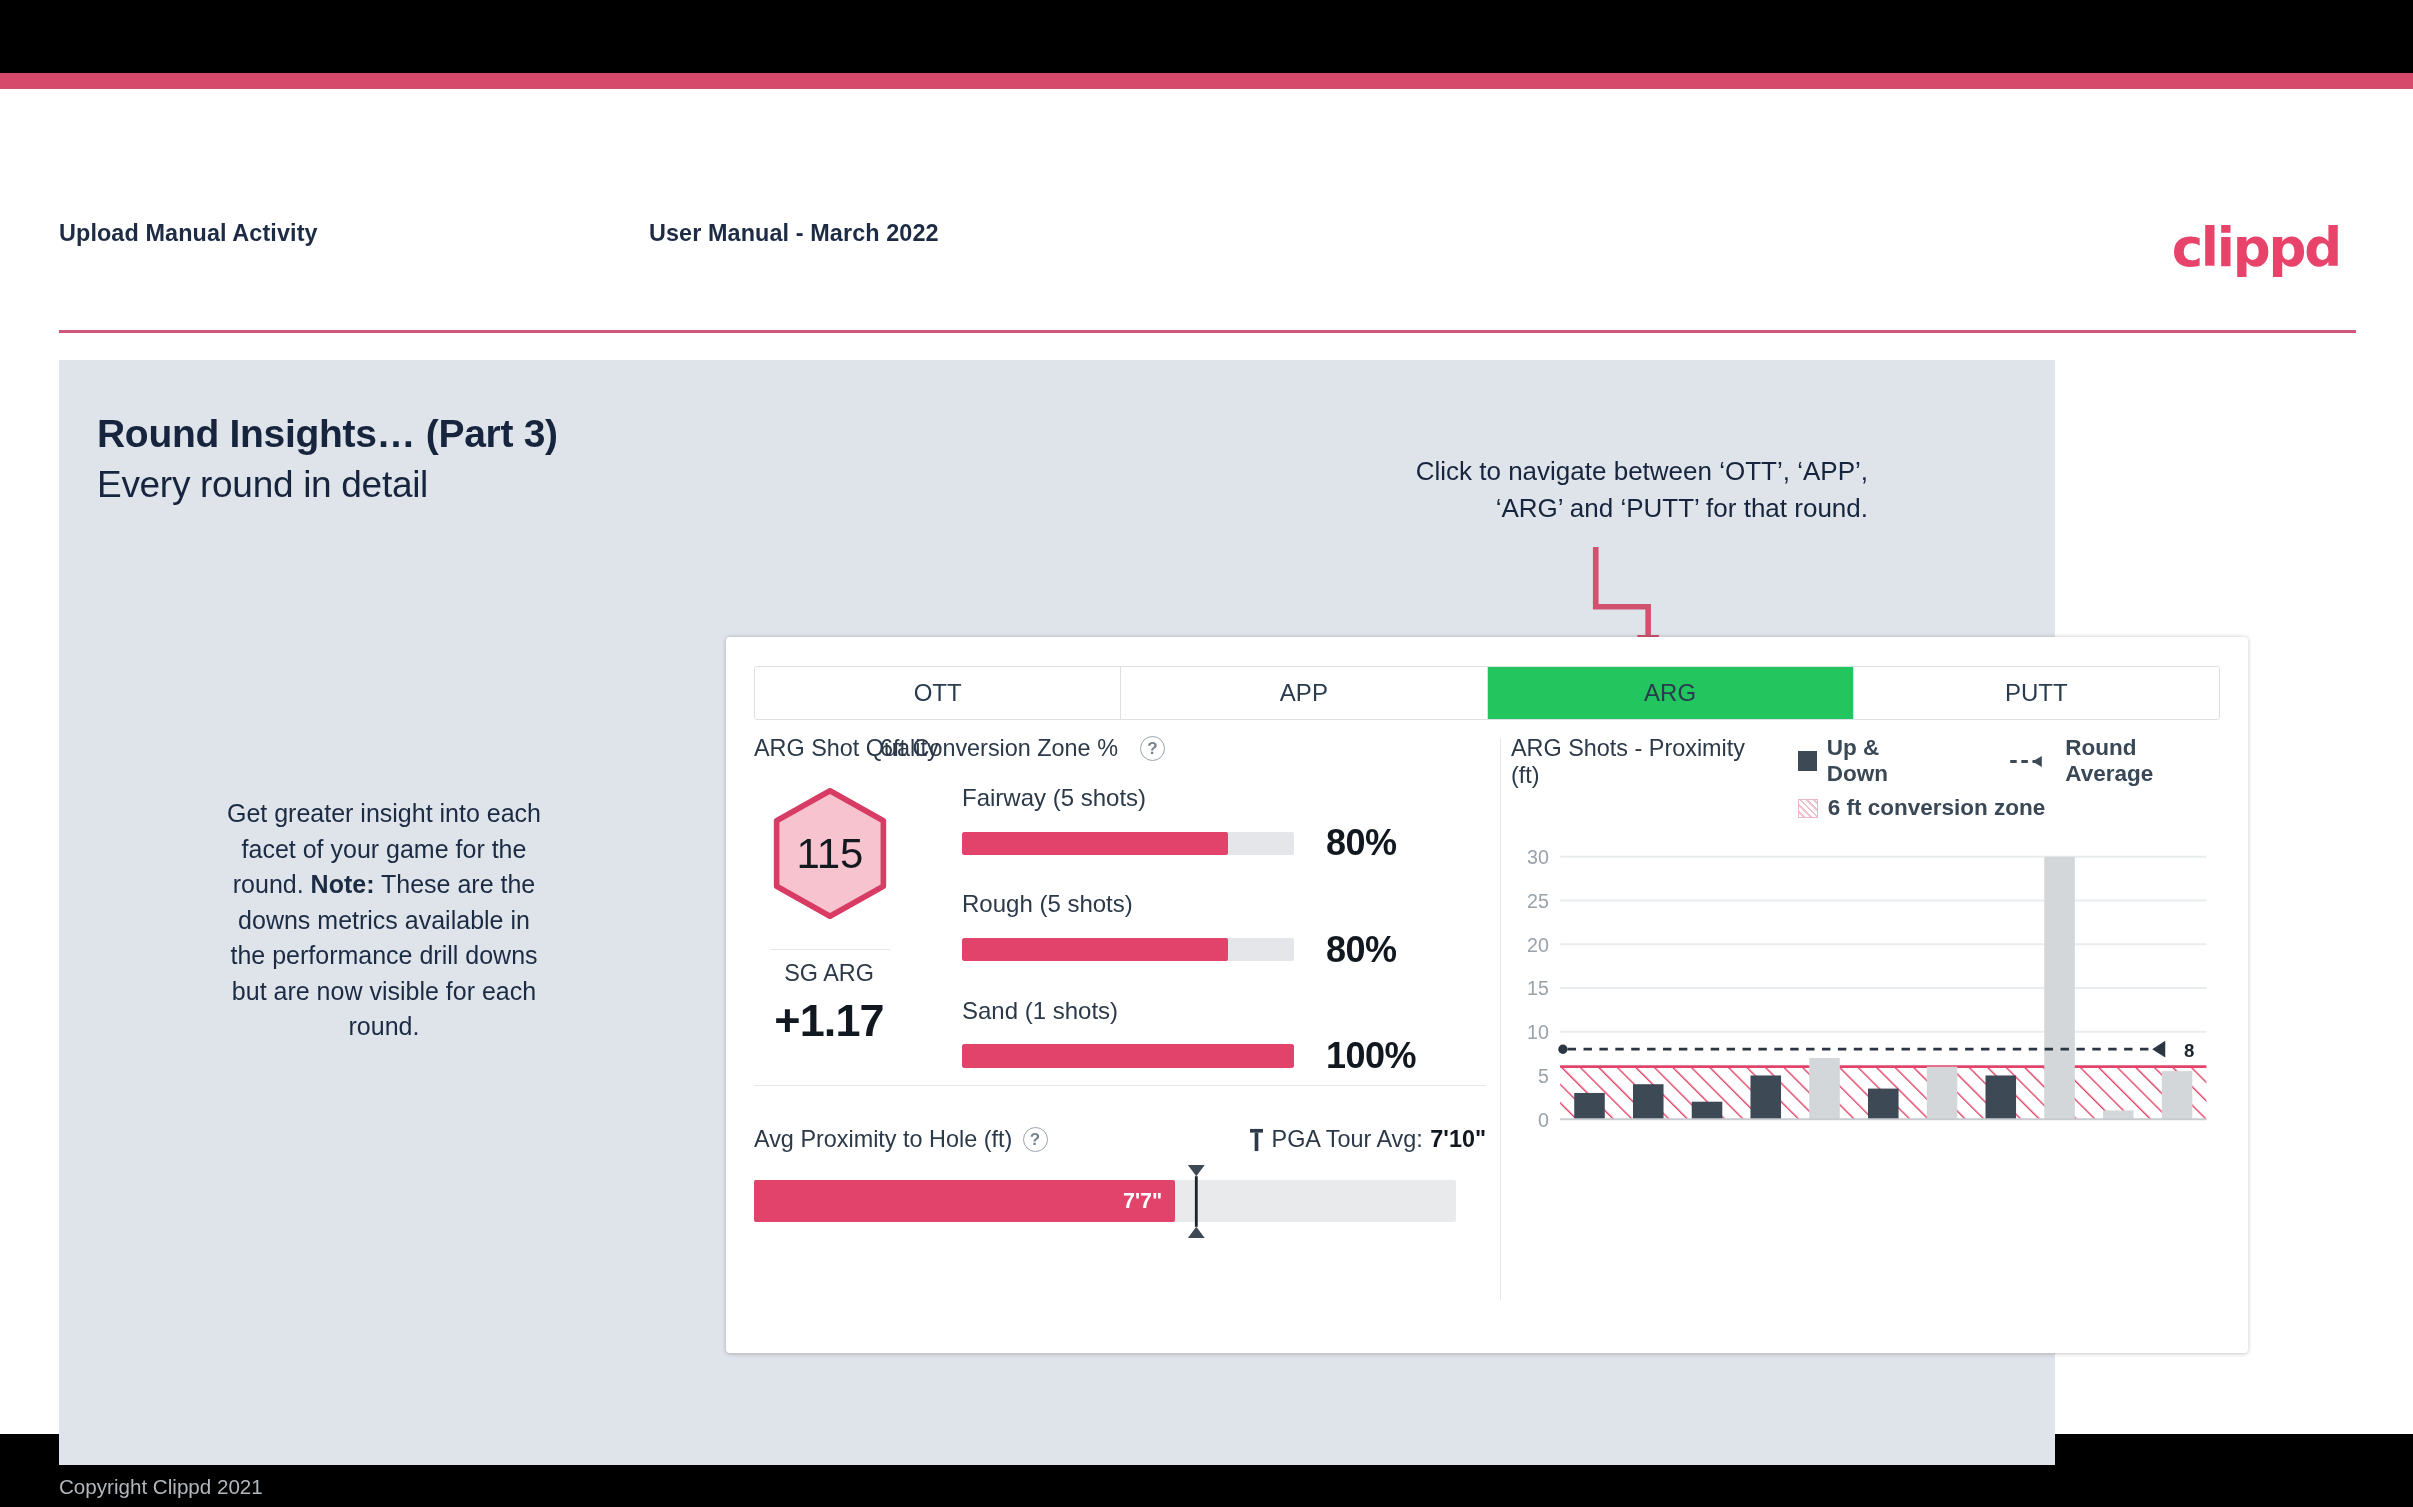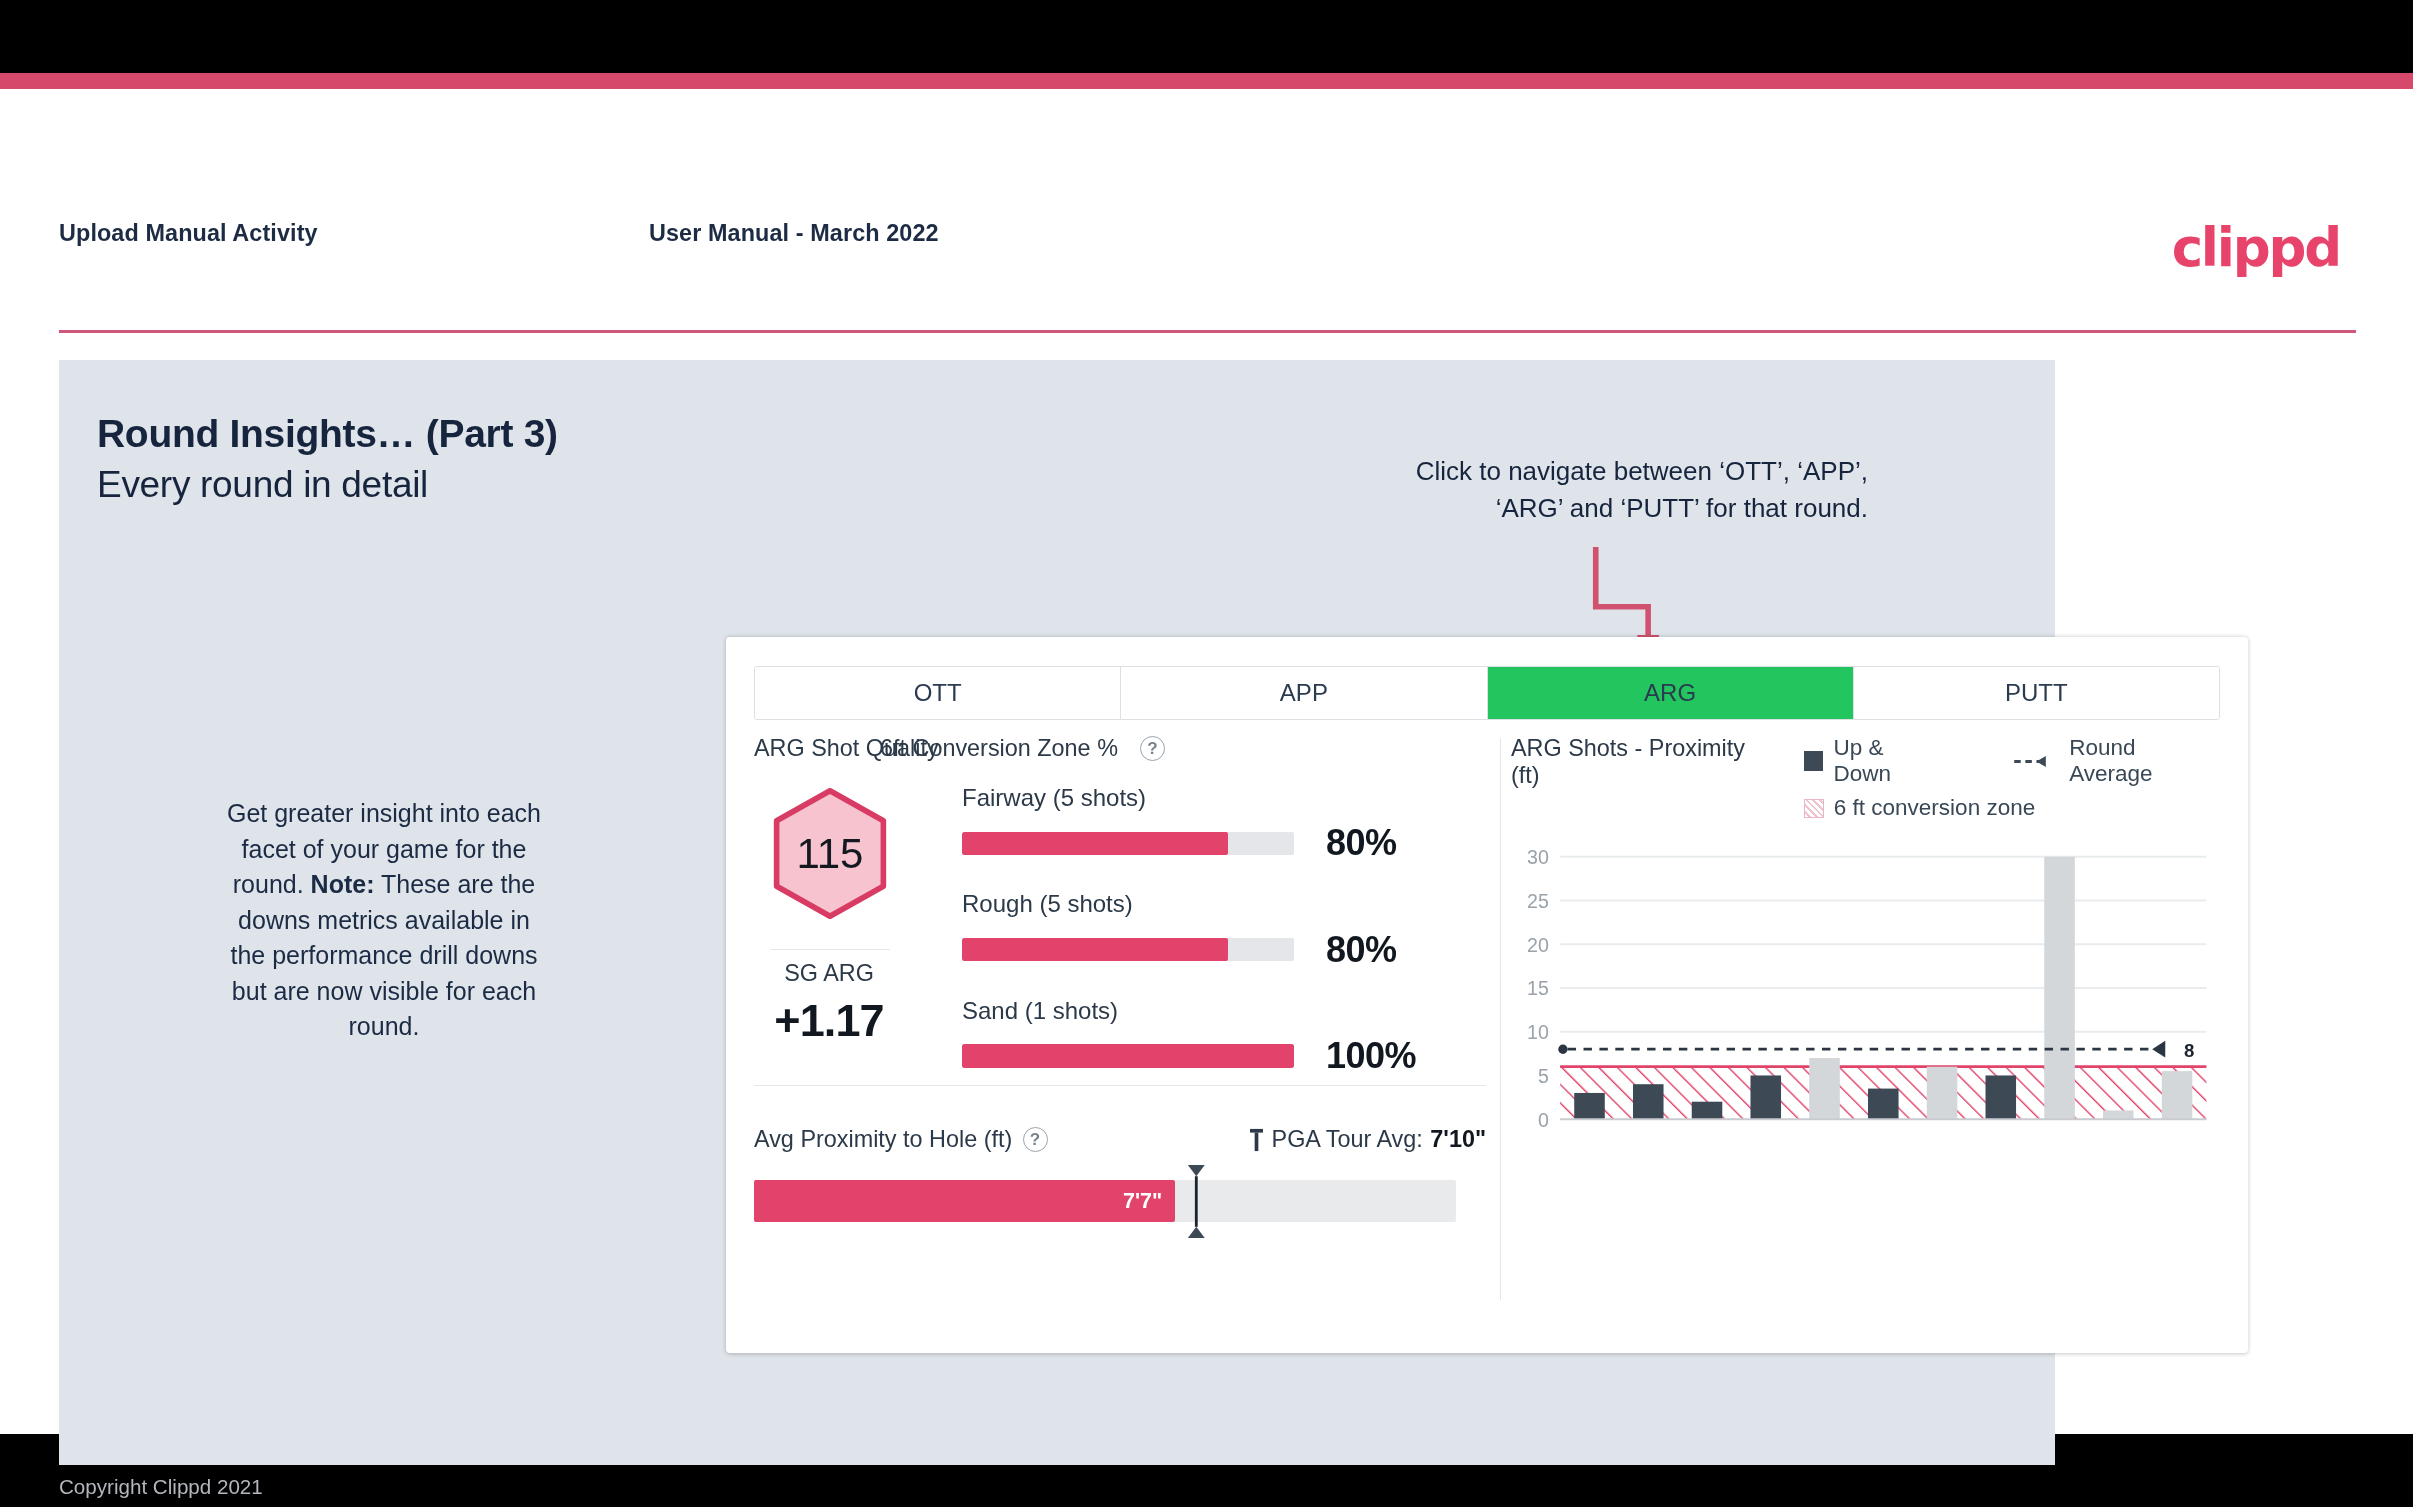--- a/index.html
+++ b/index.html
@@ -165,21 +165,21 @@
     position:absolute; left:0; top:0; height:42px; background:#e1436a; border-radius:1.9px;
     display:flex; align-items:center; justify-content:flex-end;
   }
   .prox-fill span { color:#fff; font-size:21.5px; font-weight:700; margin-right:13px; }
   .prox-marker { position:absolute; top:-17px; }
 
   
   .chart-head { display:flex; align-items:flex-start; }
   .chart-title { font-size:23.4px; color:#2b3948; }
   .legend { margin-left:28px; }
-  .legend-row { display:flex; align-items:center; gap:13px; margin-bottom:8.4px; }
+  .legend-row { display:flex; align-items:center; gap:13px; margin-bottom:8.4px;font-weight:bold; }
   .legend-item { display:flex; align-items:center; gap:10.3px; font-size:22.5px; color:#3a4856; }
   .sw-dark { width:19.7px; height:19.7px; background:#3d4a56; }
   .sw-hatch {
     width:19.7px; height:19.7px; border:0.9px solid #e9b6c3;
     background:repeating-linear-gradient(45deg,#fff 0 2.8px,#f0c4ce 2.8px 4.7px);
   }
   .dash-key { display:flex; align-items:center; gap:3.7px; }
 
   .plot { position:absolute; left:0px; top:98px; width:709px; height:318px; }
 

